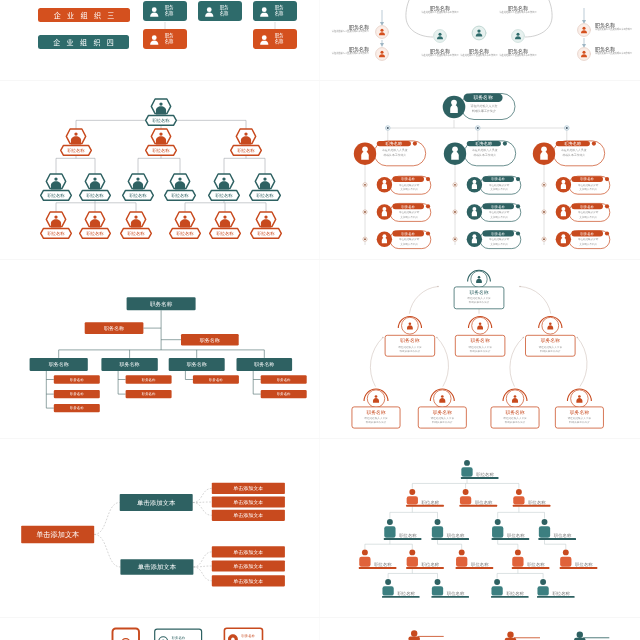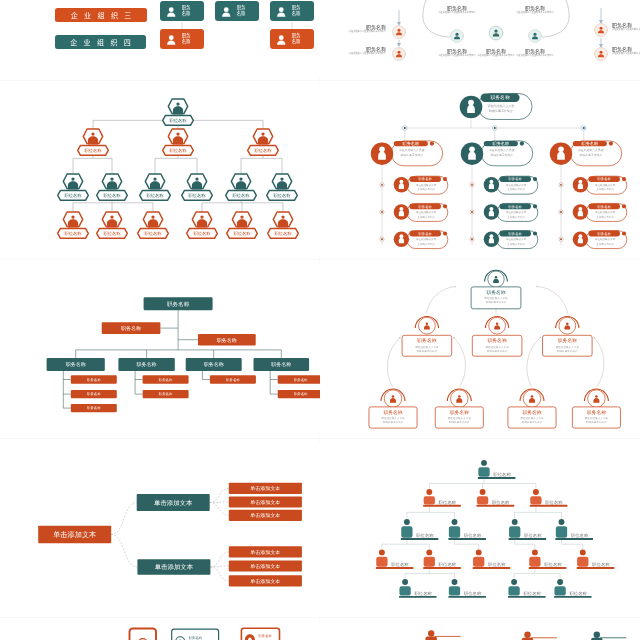--- a/index.html
+++ b/index.html
@@ -2,21 +2,21 @@
 <html><head>
 <meta charset="utf-8">
 <style>
   html,body{margin:0;padding:0;}
   body{width:640px;height:640px;background:#ffffff;font-family:"Liberation Sans","Noto Sans CJK SC",sans-serif;overflow:hidden;}
   .grid{position:absolute;left:0;top:-98px;width:640px;}
   .row{display:flex;width:640px;height:179px;}
   .cell{position:relative;width:320px;height:179px;box-sizing:border-box;overflow:hidden;background:#fff;}
   .cell:after{content:"";position:absolute;left:0px;right:0px;bottom:0;height:1px;background:#f7f7f7;}
   .cell.c0:before{content:"";position:absolute;right:0;top:0;bottom:0;width:1px;background:#fafafa;}
-  .slide{position:absolute;left:24px;top:4px;width:304px;height:171px;background:#fff;}
+  .slide{position:absolute;left:7px;top:4px;width:304px;height:171px;background:#fff;}
   .sv{position:absolute;left:0;top:0;width:304px;height:171px;display:block;}
   .pcard{position:absolute;box-sizing:border-box;border-radius:3px;display:flex;align-items:center;color:#fff;}
   .pcard .ic{width:12.5px;height:13.5px;margin-left:5px;flex:0 0 auto;}
   .pcard .tx{font-size:4.4px;line-height:5.6px;margin-left:4.2px;letter-spacing:0;}
   .barlbl{position:absolute;box-sizing:border-box;border-radius:2.5px;display:flex;align-items:center;justify-content:center;color:#fff;font-size:7px;letter-spacing:6.4px;text-indent:6.4px;}
   .r2lbl{position:absolute;}
   .r2lbl .t1{font-size:5px;line-height:6px;color:#404040;}
   .r2lbl .t2{font-size:2.2px;line-height:3.2px;color:#909090;white-space:nowrap;}
 </style>
 </head>

